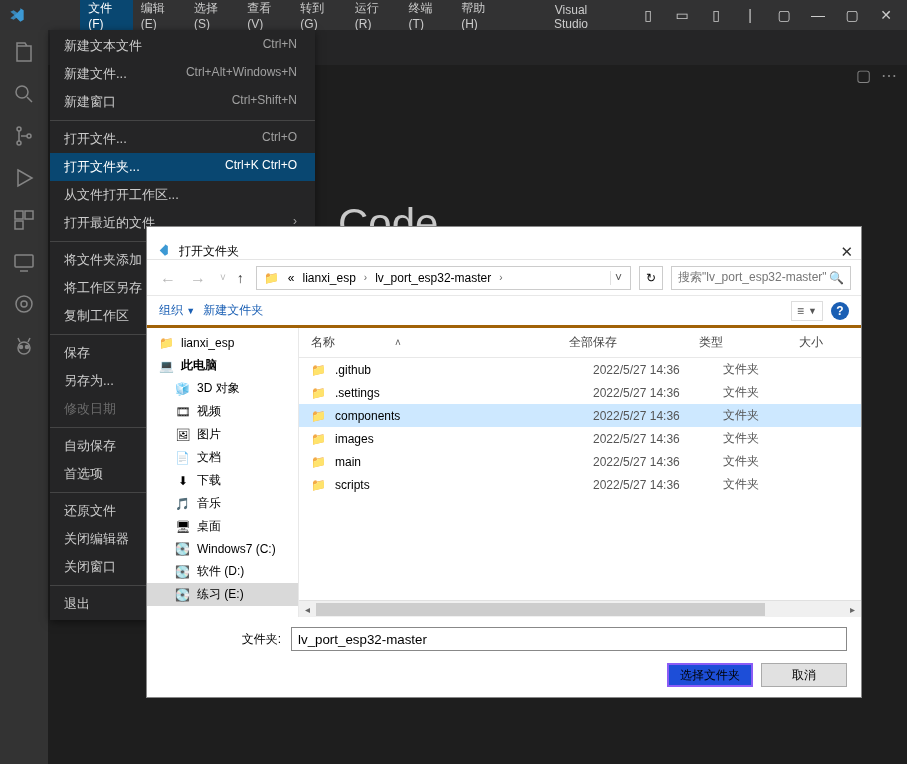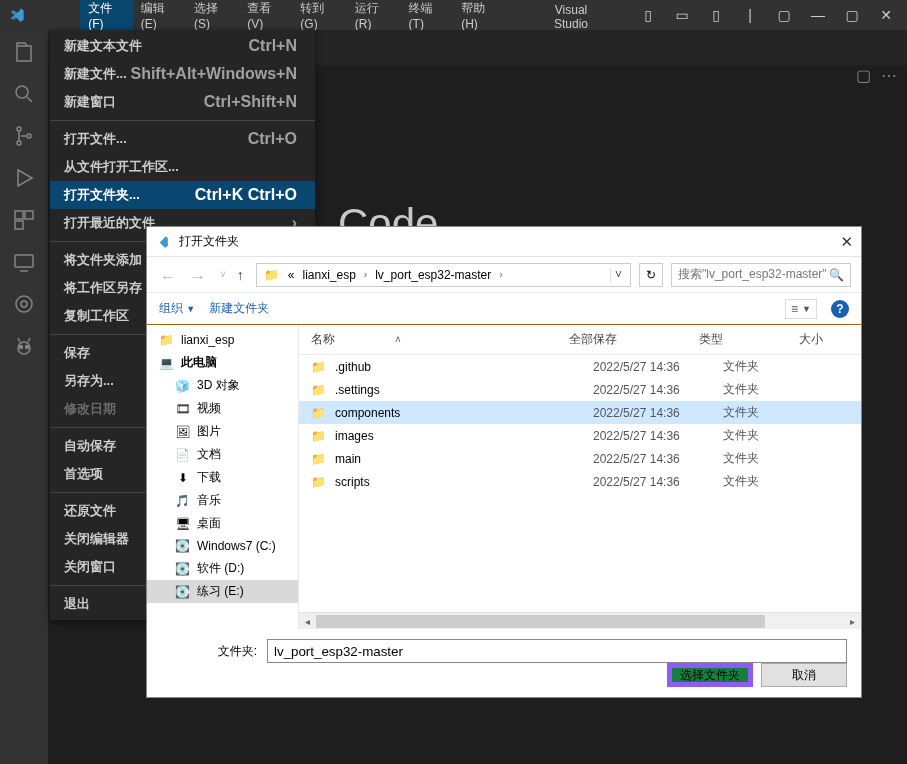--- a/index.html
+++ b/index.html
@@ -20,46 +20,46 @@
 .activity-icon { width: 24px; height: 24px; color: #858585; display:flex; align-items:center; justify-content:center; }
 
 
 .editor-area { position: absolute; left: 48px; top: 30px; right: 0; bottom: 0; background: #1e1e1e; }
 .editor-tabs { height: 35px; background: #252526; }
 .editor-topright { position:absolute; right:10px; top:36px; display:flex; gap:10px; color:#858585; font-size:16px; }
 .code-word { position: absolute; left: 290px; top: 170px; font-size: 42px; color: #c8c8c8; font-weight: 300; }
 
 
 .file-menu { position: absolute; left: 50px; top: 30px; width: 265px; background: #252526; color: #ccc; font-size: 13px; box-shadow: 0 2px 8px rgba(0,0,0,0.5); z-index: 5; padding:2px 0; }
-.fm-item { display: flex; justify-content: space-between; padding: 5px 18px 5px 14px; cursor: default; font-weight: bold; }
+.fm-item { display: flex; justify-content: space-between; padding: 5px 18px 5px 14px; cursor: default; }
 .fm-item.highlighted { background: #094771; color: #fff; }
 .fm-item.disabled { color: #6b6b6b; }
 .fm-sep { height: 1px; background: #454545; margin: 4px 0; }
-.fm-short { color: #a0a0a0; font-size: 16px; }
+.fm-short { color: #a0a0a0; font-size: 12px; }
 .fm-item.highlighted .fm-short { color:#fff; }
 
 
 .dialog { position: absolute; left: 146px; top: 226px; width: 716px; height: 472px; background: #fff; border: 1px solid #888; z-index: 10; display:flex; flex-direction:column; font-size:12px; color:#000; }
-.dlg-title { height: 30px; display: flex; align-items: center; padding: 3px 8px; border-bottom: 1px solid #e5e5e5; background:#fff; }
+.dlg-title { height: 30px; display: flex; align-items: flex-start; padding: 16px 8px; border-bottom: 1px solid #e5e5e5; background:#fff; }
 .dlg-title-icon { width:18px; margin-right:6px; }
 .dlg-title-text { flex: 1; }
 .dlg-close { width: 30px; text-align: right; font-size: 15px; color:#333; cursor:default; }
 
 .dlg-nav { height: 36px; display:flex; align-items:center; padding: 0 10px; gap:8px; border-bottom: 1px solid #e8e8e8; }
 .nav-arrow { color:#b8b8b8; font-size:16px; padding:0 3px; }
 .nav-up { color:#333; font-size:14px; }
 .breadcrumb { flex:1; display:flex; align-items:center; border:1px solid #ccc; height:24px; padding:0 4px; margin-left:4px; }
 .breadcrumb span { padding:0 4px; }
 .breadcrumb .chev { color:#666; font-size:10px; }
 .bc-dd { color:#555; padding:0 6px; border-left:1px solid #e0e0e0; margin-left:auto; }
 .refresh { width:24px; height:24px; border:1px solid #ccc; display:flex; align-items:center; justify-content:center; }
 .search { width:180px; height:24px; border:1px solid #ccc; display:flex; align-items:center; padding:0 6px; color:#777; }
 .search-icon { margin-left:auto; }
 
-.dlg-toolbar { height:32px; display:flex; align-items:center; padding:0 12px; gap:14px; border-bottom:1px solid #a16207; }
+.dlg-toolbar { height:32px; display:flex; align-items:center; padding:0 12px; gap:8px; border-bottom:3px solid #a16207; }
 .tb-link { color:#1a5fb4; cursor:default; }
 .tb-spacer { flex:1; }
 .tb-view { display:flex; align-items:center; gap:4px; color:#555; border:1px solid #ddd; padding:2px 5px; }
 .tb-help { width:18px; height:18px; border-radius:50%; background:#1a5fb4; color:#fff; display:flex; align-items:center; justify-content:center; font-weight:bold; font-size:12px; }
 
 .dlg-body { flex:1; display:flex; overflow:hidden; }
 .tree { width:152px; border-right:1px solid #e8e8e8; overflow:auto; padding:4px 0; }
 .tree-item { display:flex; align-items:center; padding:3px 6px 3px 12px; gap:6px; cursor:default; }
 .tree-item.sel { background:#d9d9d9; }
 .tree-item.indent { padding-left:28px; }
@@ -78,26 +78,26 @@
 .fl-row .fi { width:18px; color:#e2b23a; margin-right:6px; }
 .fl-row .nm { width:234px; }
 .fl-row .dt { width:130px; color:#555;margin-left:24px; }
 .fl-row .tp { width:100px; color:#555; }
 .fl-scroll { height:17px; background:#f0f0f0; border-top:1px solid #e0e0e0; display:flex; align-items:center; }
 .fl-scroll .sb-btn { width:17px; text-align:center; color:#666; font-size:10px; }
 .fl-scroll .sb-track { flex:1; position:relative; height:100%; }
 .fl-scroll .sb-thumb { position:absolute; left:0; top:2px; height:13px; width:85%; background:#cdcdcd; }
 
 .dlg-bottom { padding:10px 14px 10px 0; }
-.dlg-input-row { display:flex; align-items:center; margin-bottom:0; }
+.dlg-input-row { display:flex; align-items:center; margin-bottom:12px;padding-left:24px; }
 .dlg-input-label { width:120px; text-align:right; padding-right:10px; }
 .dlg-input { flex:1; height:24px; border:1px solid #888; padding:0 6px; }
 .dlg-buttons { display:flex; justify-content:flex-end; gap:8px; }
 .dlg-btn { min-width:86px; height:24px; border:1px solid #aaa; background:#e1e1e1; display:flex; align-items:center; justify-content:center; }
-.dlg-btn.primary { border:5px solid #8b5cf6; background:#15803d;margin-left:33px; }
+.dlg-btn.primary { border:2px solid #8b5cf6; background:#1d4ed8;margin-left:33px; }
 
 svg { display:block; }
 </style>
 </head>
 <body>
 
 <div class="titlebar">
   <div class="vscode-logo">
     <svg width="16" height="16" viewBox="0 0 24 24">
         <path fill="#3c99d4" d="M17 2l5 3v14l-5 3-9-9 9-9z"></path>
@@ -190,37 +190,37 @@
   <div class="code-word">Code</div>
 </div>
 
 <div class="file-menu" id="file-menu">
     <div class="fm-item">
       <span>新建文本文件</span>
       <span class="fm-short">Ctrl+N</span>
     </div>
     <div class="fm-item">
       <span>新建文件...</span>
-      <span class="fm-short">Shift+Alt+Windows+N</span>
+      <span class="fm-short">Ctrl+Alt+Windows+N</span>
     </div>
     <div class="fm-item">
       <span>新建窗口</span>
       <span class="fm-short">Ctrl+Shift+N</span>
     </div>
     <div class="fm-sep"></div>
     <div class="fm-item">
       <span>打开文件...</span>
       <span class="fm-short">Ctrl+O</span>
-    </div>
-    <div class="fm-item">
-      <span>从文件打开工作区...</span>
     </div>
     <div class="fm-item highlighted">
       <span>打开文件夹...</span>
       <span class="fm-short">Ctrl+K Ctrl+O</span>
+    </div>
+    <div class="fm-item">
+      <span>从文件打开工作区...</span>
     </div>
     <div class="fm-item">
       <span>打开最近的文件</span>
       <span class="fm-short">›</span>
     </div>
     <div class="fm-sep"></div>
     <div class="fm-item">
       <span>将文件夹添加</span>
     </div>
     <div class="fm-item">

